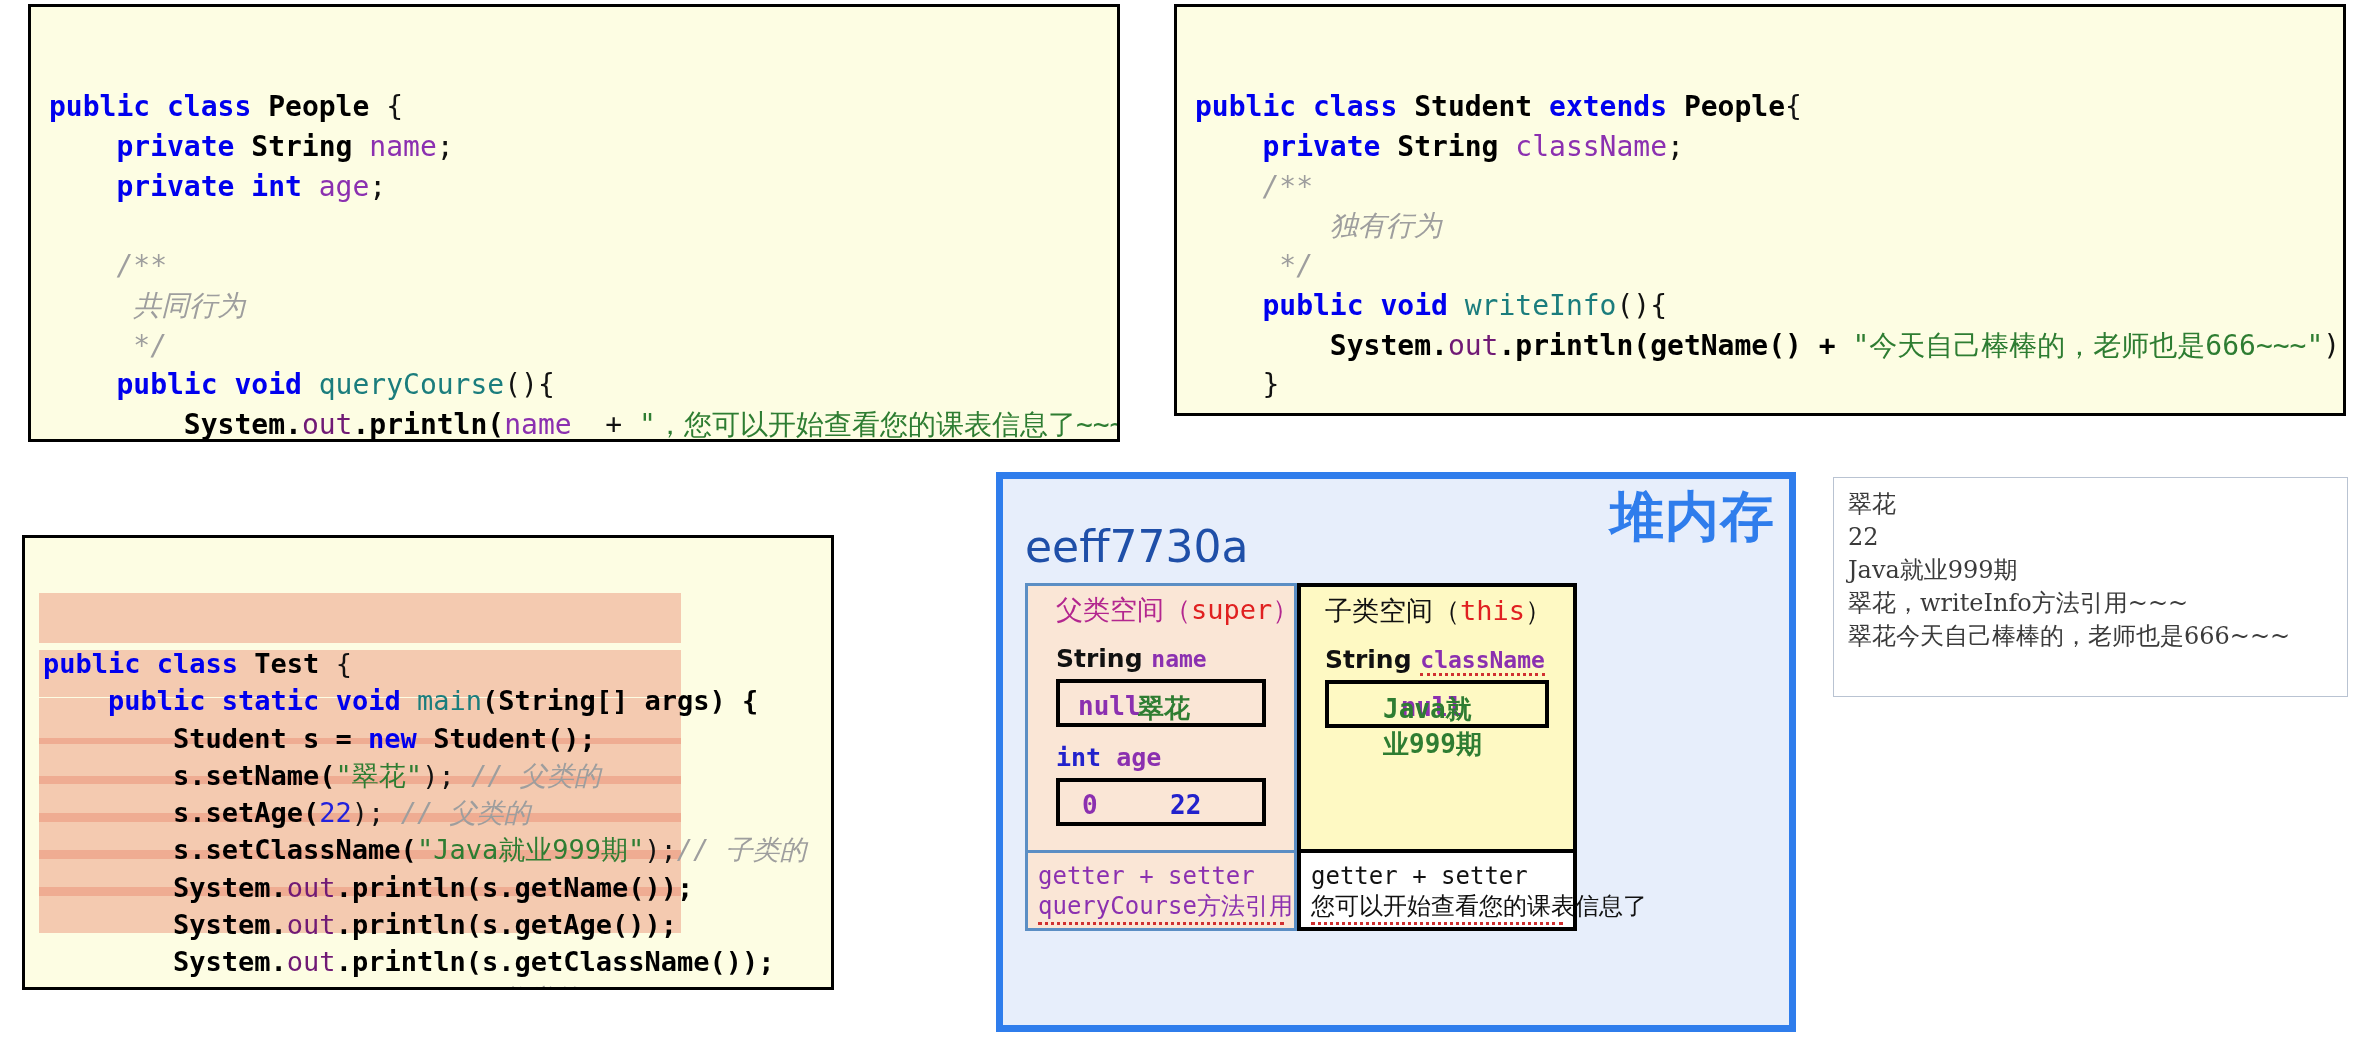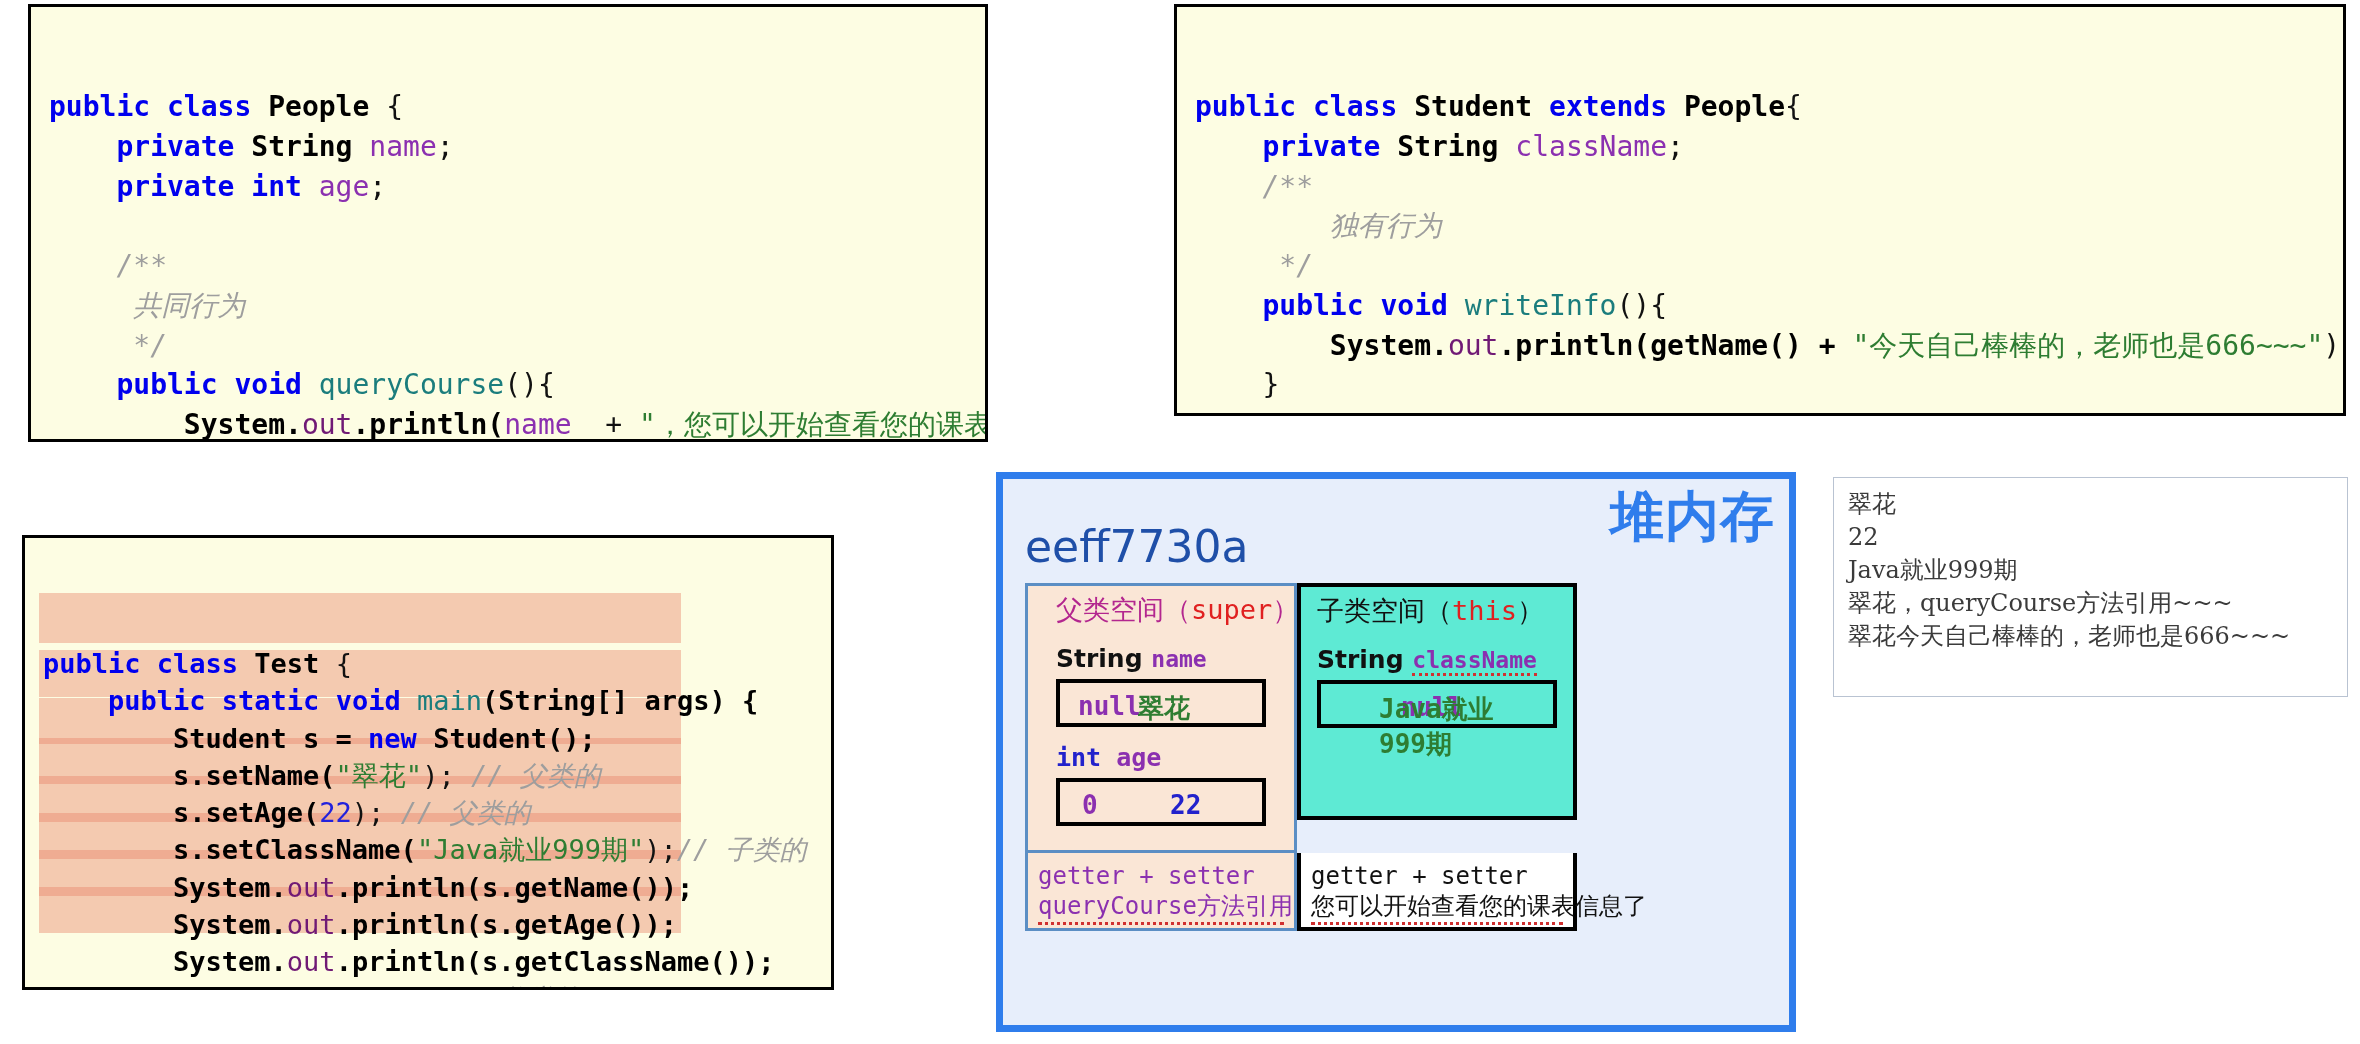--- a/index.html
+++ b/index.html
@@ -40,21 +40,21 @@
   .method  { color: #1b7d7d; }
   .str     { color: #2e7d32; }
   .num     { color: #2222dd; }
   .cmt     { color: #9e9e9e; font-style: italic; }
   .plain   { color: #111111; }
   .stat    { color: #701a75; }
 
   
   #panel-people {
     left: 28px; top: 4px;
-    width: 960px; height: 438px;
+    width: 1092px; height: 438px;
     padding: 14px 18px;
     font-size: 28px;
   }
 
   
   #panel-student {
     left: 1174px; top: 4px;
     width: 1172px; height: 412px;
     padding: 14px 18px;
     font-size: 28px;
@@ -125,25 +125,25 @@
     width: 272px; height: 78px;
     background: #fae6d6;
     border: 3px solid #5b8ec4;
     border-top: none;
     box-sizing: border-box;
     padding: 8px 10px;
   }
   .this-col {
     position: absolute;
     left: 272px; top: 0;
-    width: 280px; height: 237px;
-    background: #5eead4;
+    width: 280px; height: 270px;
+    background: #fef9c3;
     border: 4px solid #000000;
     box-sizing: border-box;
-    padding: 6px 16px;
+    padding: 6px 24px;
   }
   .this-foot {
     position: absolute;
     left: 272px; top: 270px;
     width: 280px; height: 78px;
     background: #ffffff;
     border: 4px solid #000000;
     border-top: none;
     box-sizing: border-box;
     padding: 8px 10px;
@@ -308,15 +308,15 @@
       <div class="foot-text this-f squiggle">您可以开始查看您的课表信息了</div>
     </div>
 
   </div>
 </div>
 
 <div id="console-box">
     <div class="cline">翠花</div>
     <div class="cline">22</div>
     <div class="cline">Java就业999期</div>
-    <div class="cline">翠花，queryCourse方法引用~~~</div>
+    <div class="cline">翠花，writeInfo方法引用~~~</div>
     <div class="cline">翠花今天自己棒棒的，老师也是666~~~</div>
   </div>
 
 </body></html>

